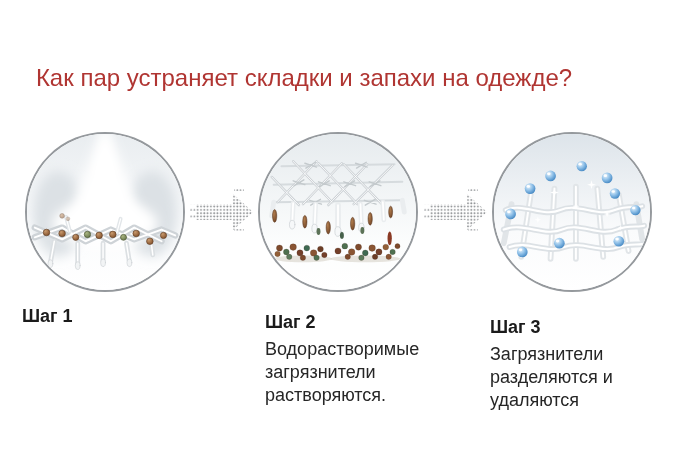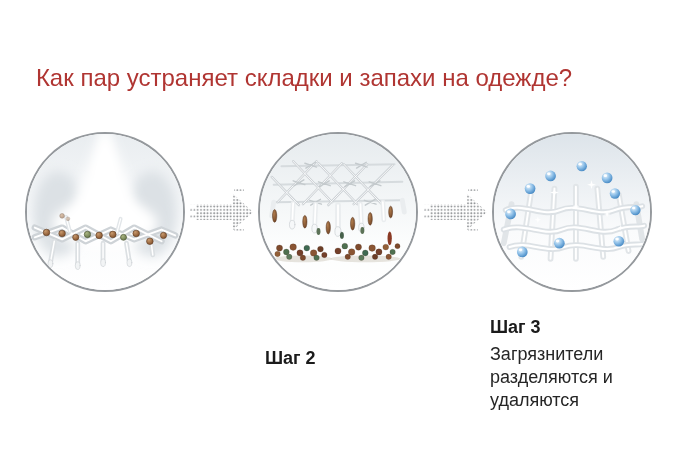--- a/index.html
+++ b/index.html
@@ -27,21 +27,21 @@
   }
   .circle svg{display:block;width:156px;height:156px;}
   .circle.c1{left:25px;}
   .circle.c2{left:258px;}
   .circle.c3{left:492px;}
   .arrow{position:absolute;top:189px;width:64px;height:46px;}
   .arrow.a1{left:190px;}
   .arrow.a2{left:424px;}
   .caption{position:absolute;width:196px;}
   .caption.s1{left:22px;top:306px;}
-  .caption.s2{left:265px;top:312px;margin-top:36px;}
+  .caption.s2{left:265px;top:312px;}
   .caption.s3{left:490px;top:317px;}
   .step-heading{
     font-size:18px;font-weight:700;color:#1b1b1b;
     margin:0 0 6px 0;line-height:20px;
   }
   .step-desc{
     font-size:18px;font-weight:400;color:#262626;
     margin:0;line-height:23px;
   }
 </style>
@@ -298,22 +298,24 @@
           </g>
         <g>
             <circle cx="29" cy="121" r="5.5" fill="url(#c3drop)"></circle>
             <ellipse cx="27.2" cy="118.8" rx="1.8" ry="1.4" fill="#ffffff" opacity="0.95"></ellipse>
           </g>
       </g>
     </svg>
   </div>
 
   <div class="caption s1">
+    <div class="step-heading">Шаг 1</div>
   </div>
   <div class="caption s2">
     <div class="step-heading">Шаг 2</div>
+    <div class="step-desc">Водорастворимые загрязнители растворяются.</div>
   </div>
   <div class="caption s3">
     <div class="step-heading">Шаг 3</div>
     <div class="step-desc">Загрязнители разделяются и удаляются</div>
   </div>
 
 </div>
 
 </body></html>

